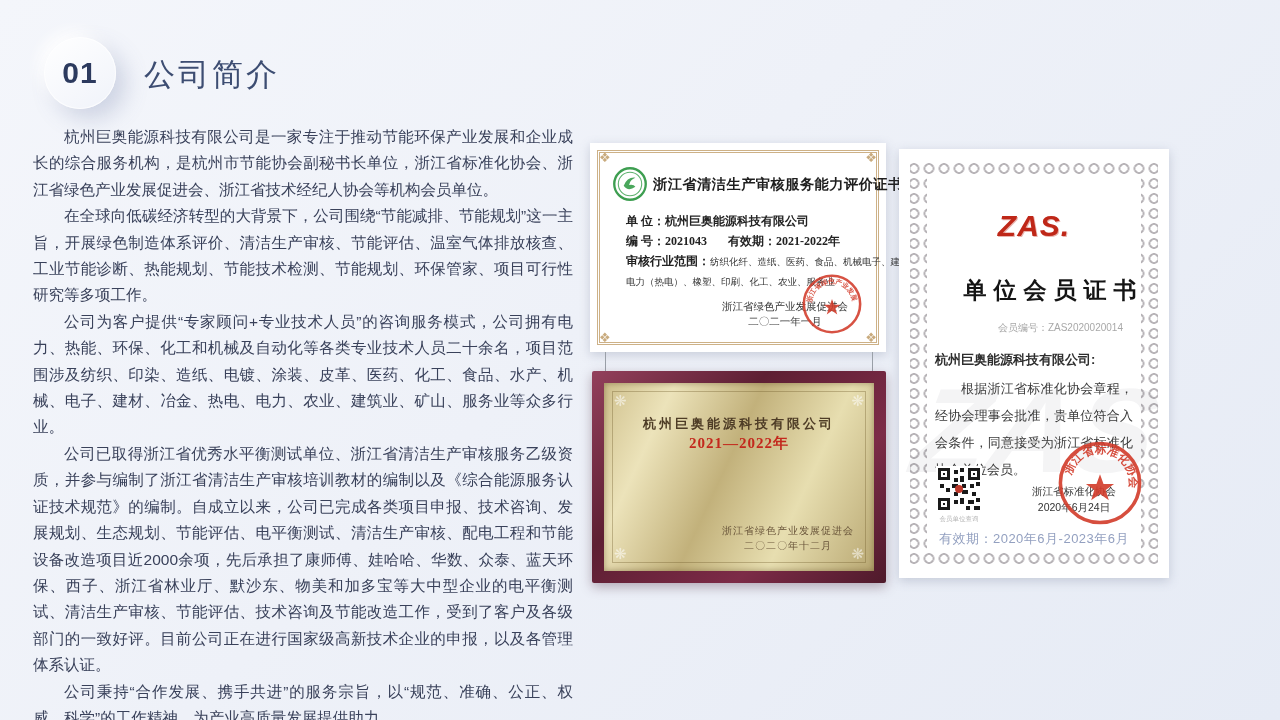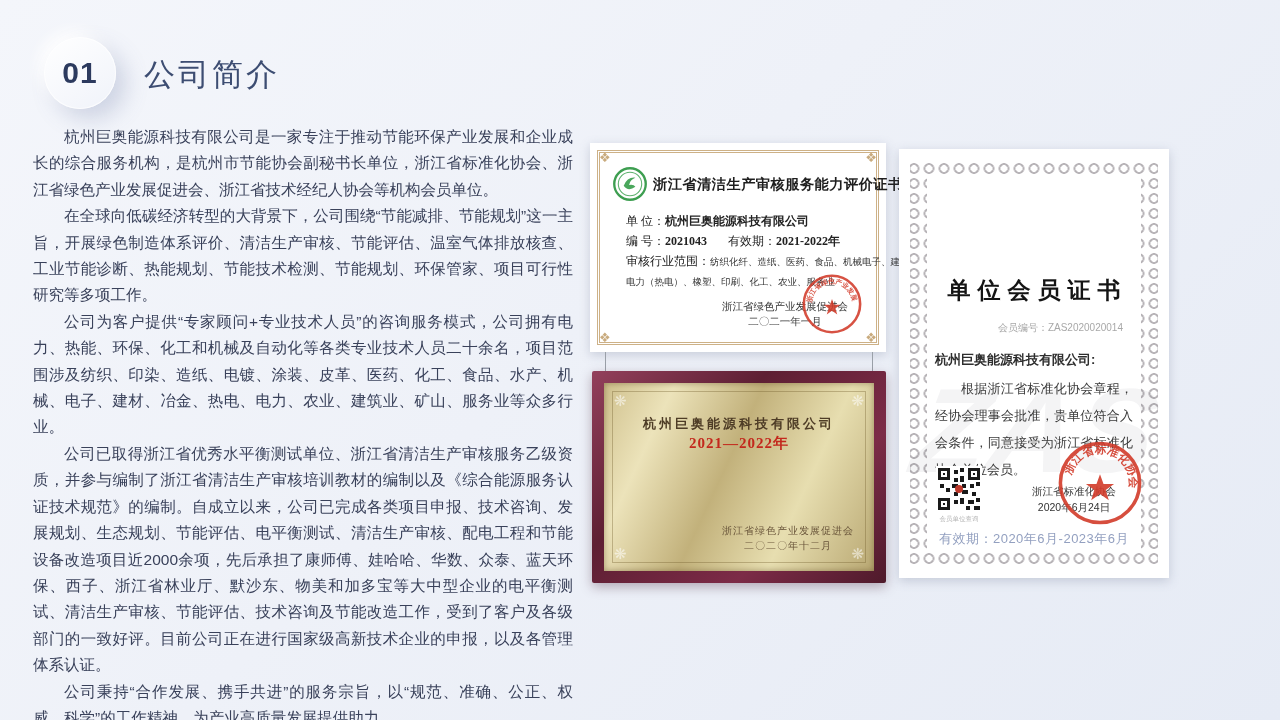--- a/index.html
+++ b/index.html
@@ -38,21 +38,21 @@
   .cc-corner.tl{left:-1px;top:-2px;}  .cc-corner.tr{right:-1px;top:-2px;}
   .cc-corner.bl{left:-1px;bottom:-2px;} .cc-corner.br{right:-1px;bottom:-2px;}
   .cc-head{display:flex;align-items:center;margin:13px 10px 0 12px;}
   .cc-logo{flex:0 0 36px;height:36px;}
   .cc-title{
     margin-left:5px;font-family:"Liberation Serif",serif;font-weight:bold;
     font-size:14.2px;color:#1e1e1e;letter-spacing:.5px;white-space:nowrap;
   }
   .cc-body{margin:9px 14px 0 26px;font-family:"Liberation Serif",serif;color:#222;}
   .cc-line{font-size:12px;line-height:20px;white-space:nowrap;}
-  .cc-line b{font-weight:normal;margin-top:10px;}
+  .cc-line b{font-weight:bold;margin-top:10px;}
   .cc-val{font-weight:600;}
   .cc-small{font-size:9.5px;color:#333;}
   .cc-grade{margin-top:14px;font-size:12.5px;}
   .cc-grade .cc-val{font-size:14px;letter-spacing:4px;}
   .cc-issuer{
     position:absolute;right:28px;bottom:13px;text-align:center;
     font-family:"Liberation Serif",serif;font-size:10.5px;color:#333;line-height:15px;white-space:nowrap;
   }
   .cc-seal{position:absolute;right:12px;bottom:6px;width:64px;height:64px;opacity:.88;}
   
@@ -96,21 +96,21 @@
     background-image:radial-gradient(circle at 50% 50%,rgba(255,255,255,0) 3.2px,#bdbabd 3.6px,#b2aeb2 5px,rgba(255,255,255,0) 5.6px);
     background-size:15px 15px;background-position:center;
   }
   .cm-white{position:absolute;inset:28px;background:#fff;}
   .zas-logo{
     position:absolute;top:60px;left:0;width:100%;text-align:center;
     font-size:30px;font-weight:800;font-style:italic;color:#bf2718;letter-spacing:1px;
     text-shadow:1px 1px 0 rgba(191,39,24,.35);
   }
   .cm-title{
-    position:absolute;top:126px;left:0;width:100%;text-align:center;
+    position:absolute;top:126px;left:16px;width:100%;text-align:center;
     font-size:23px;font-weight:800;color:#141414;letter-spacing:7px;text-indent:7px;
   }
   .cm-no{position:absolute;top:172px;right:46px;font-size:10px;color:#a8a8a8;}
   .cm-addr{position:absolute;top:202px;left:36px;font-size:13px;font-weight:600;color:#2e2e2e;}
   .cm-body{
     position:absolute;top:226px;left:36px;right:36px;margin:0;
     font-size:13px;line-height:27px;color:#3a3a3a;text-align:justify;text-indent:2em;
   }
   .cm-watermark{
     position:absolute;top:212px;left:-10px;right:-14px;text-align:center;
@@ -206,20 +206,21 @@
         <div>二〇二〇年十二月</div>
       </div>
     </div>
   </section>
 
   <section class="cert-member">
     <div class="rope"></div>
     <div class="cm-white"></div>
 
     <div class="cm-watermark">ZAS</div>
+    <div class="zas-logo">ZAS.</div>
     <div class="cm-title">单位会员证书</div>
     <div class="cm-no">会员编号：ZAS2020020014</div>
     <div class="cm-addr">杭州巨奥能源科技有限公司:</div>
     <p class="cm-body">根据浙江省标准化协会章程，经协会理事会批准，贵单位符合入会条件，同意接受为浙江省标准化协会单位会员。</p>
 
     <svg class="cm-qr" viewBox="0 0 46 46">
       <rect width="46" height="46" fill="#fff"></rect>
       <g fill="#1a1a1a">
         <rect x="2" y="2" width="12" height="12"></rect>
           <rect x="32" y="2" width="12" height="12"></rect>

